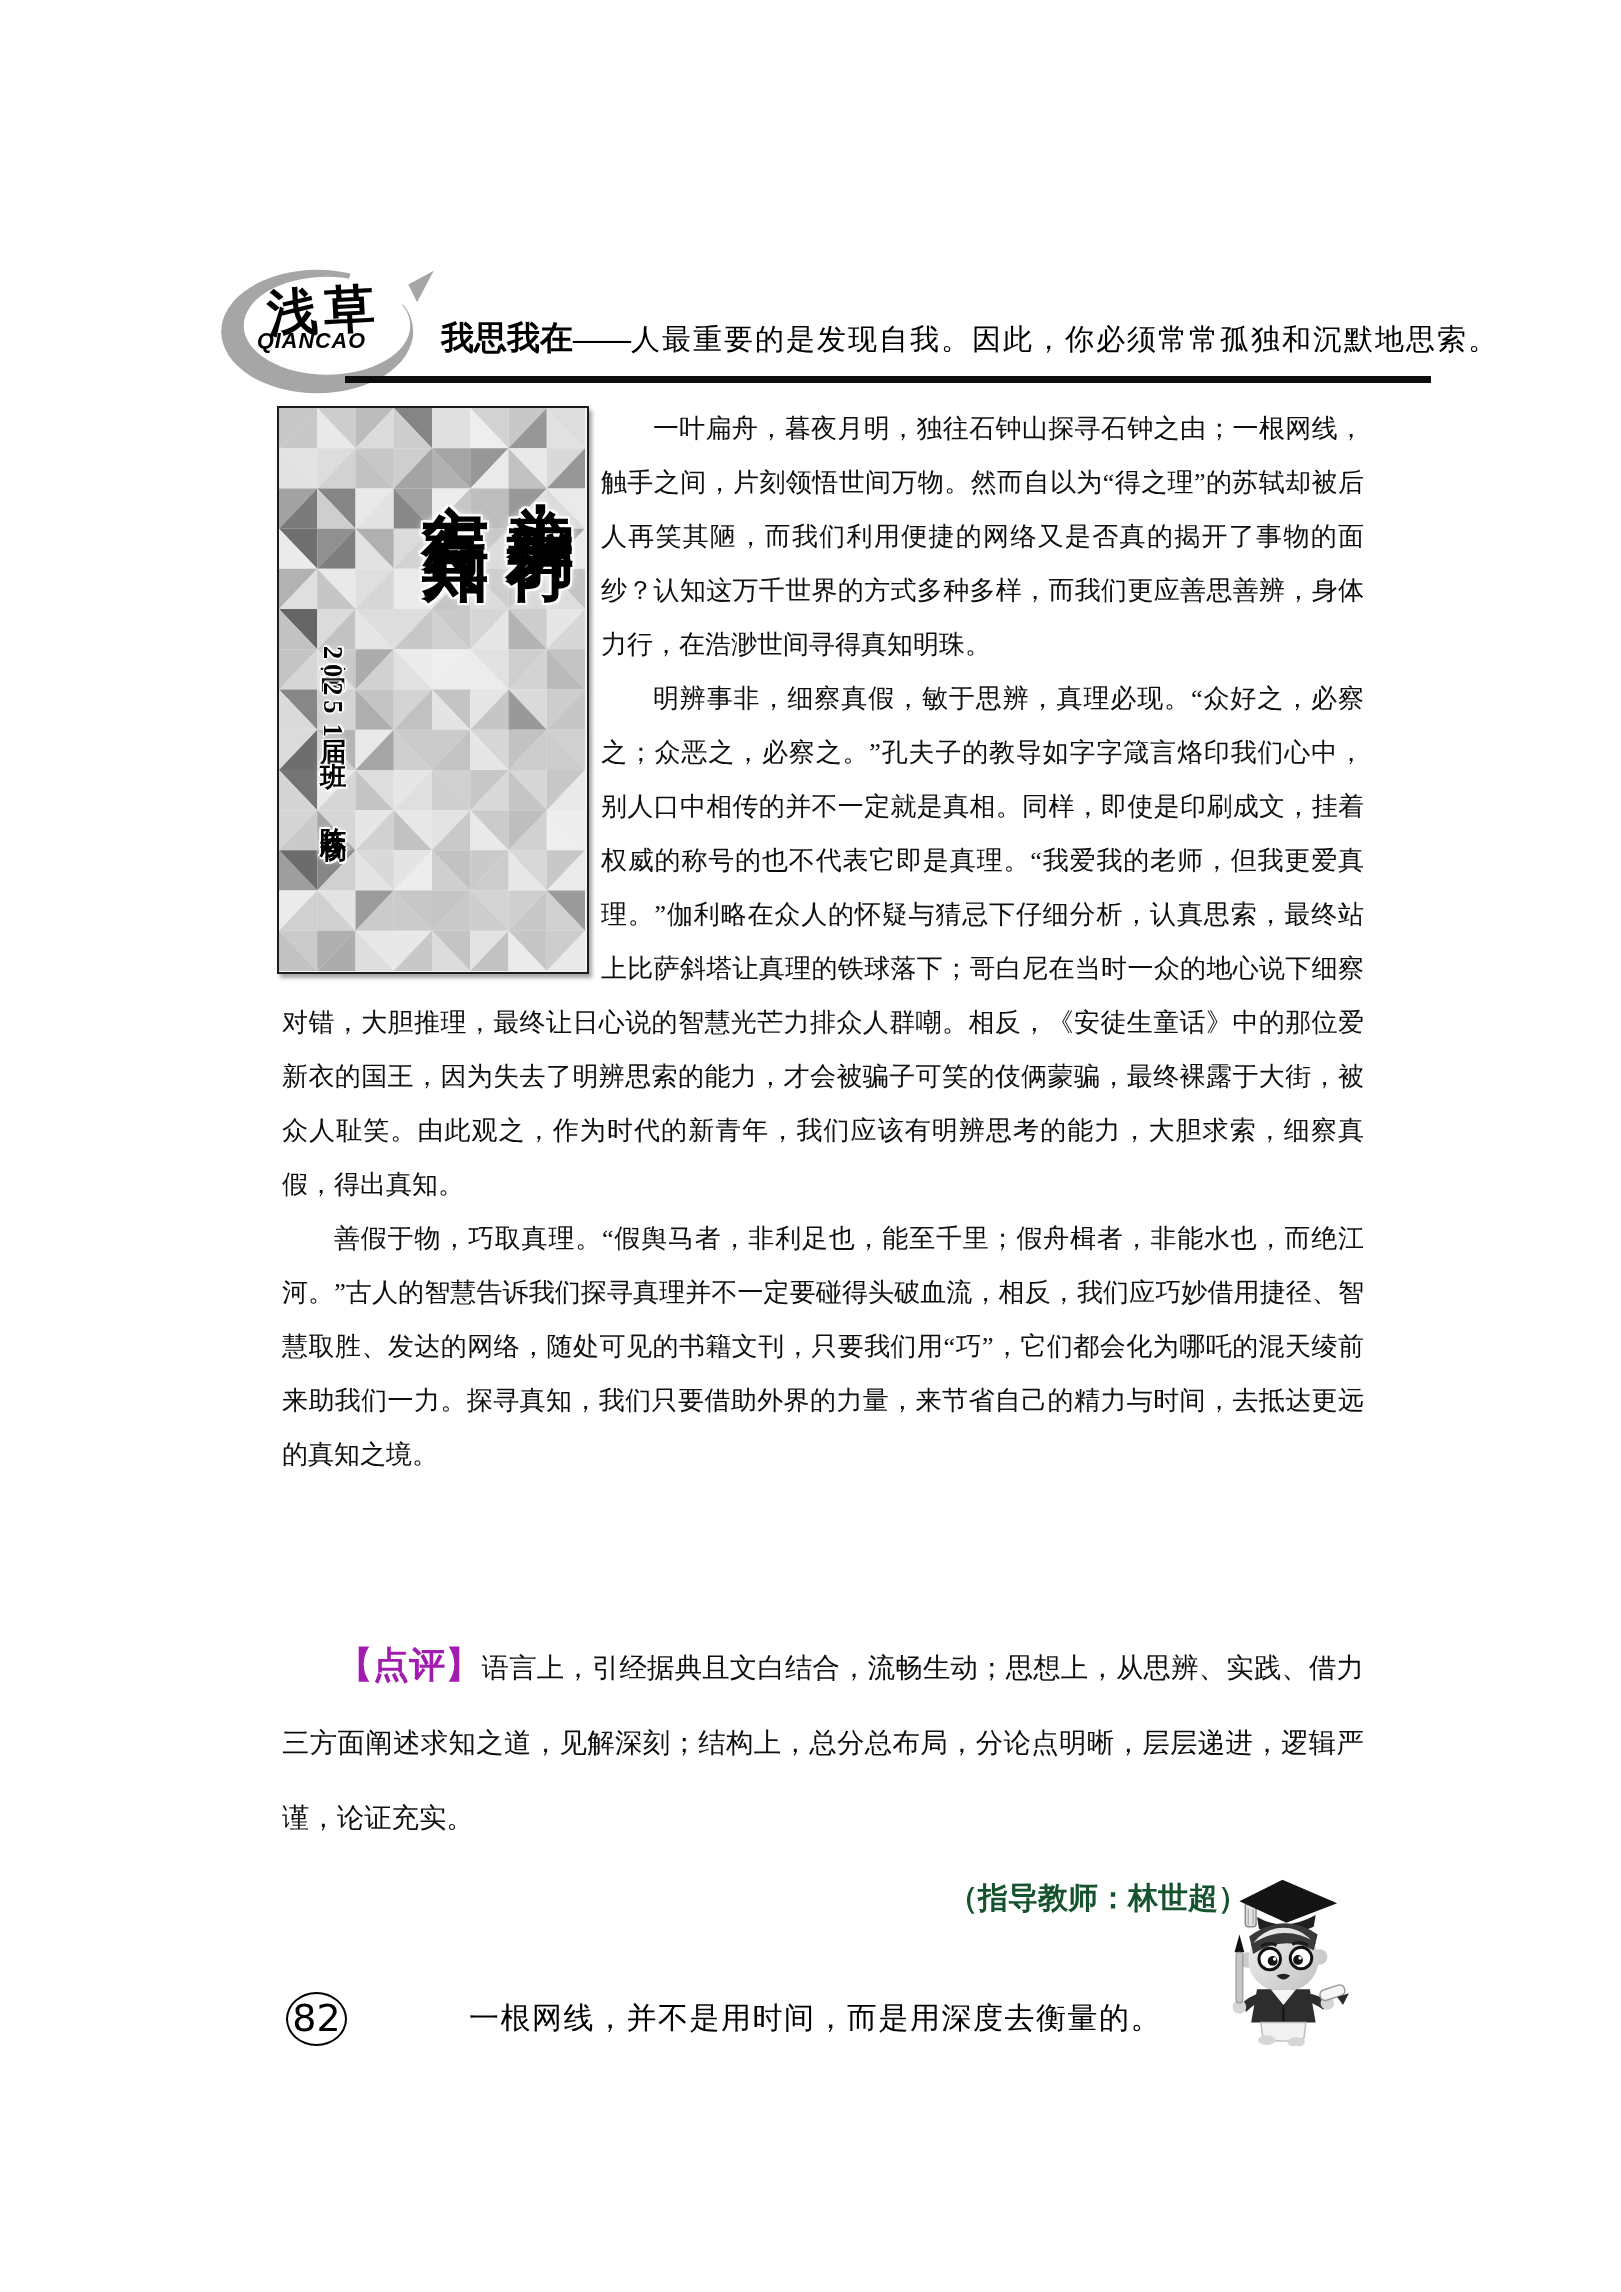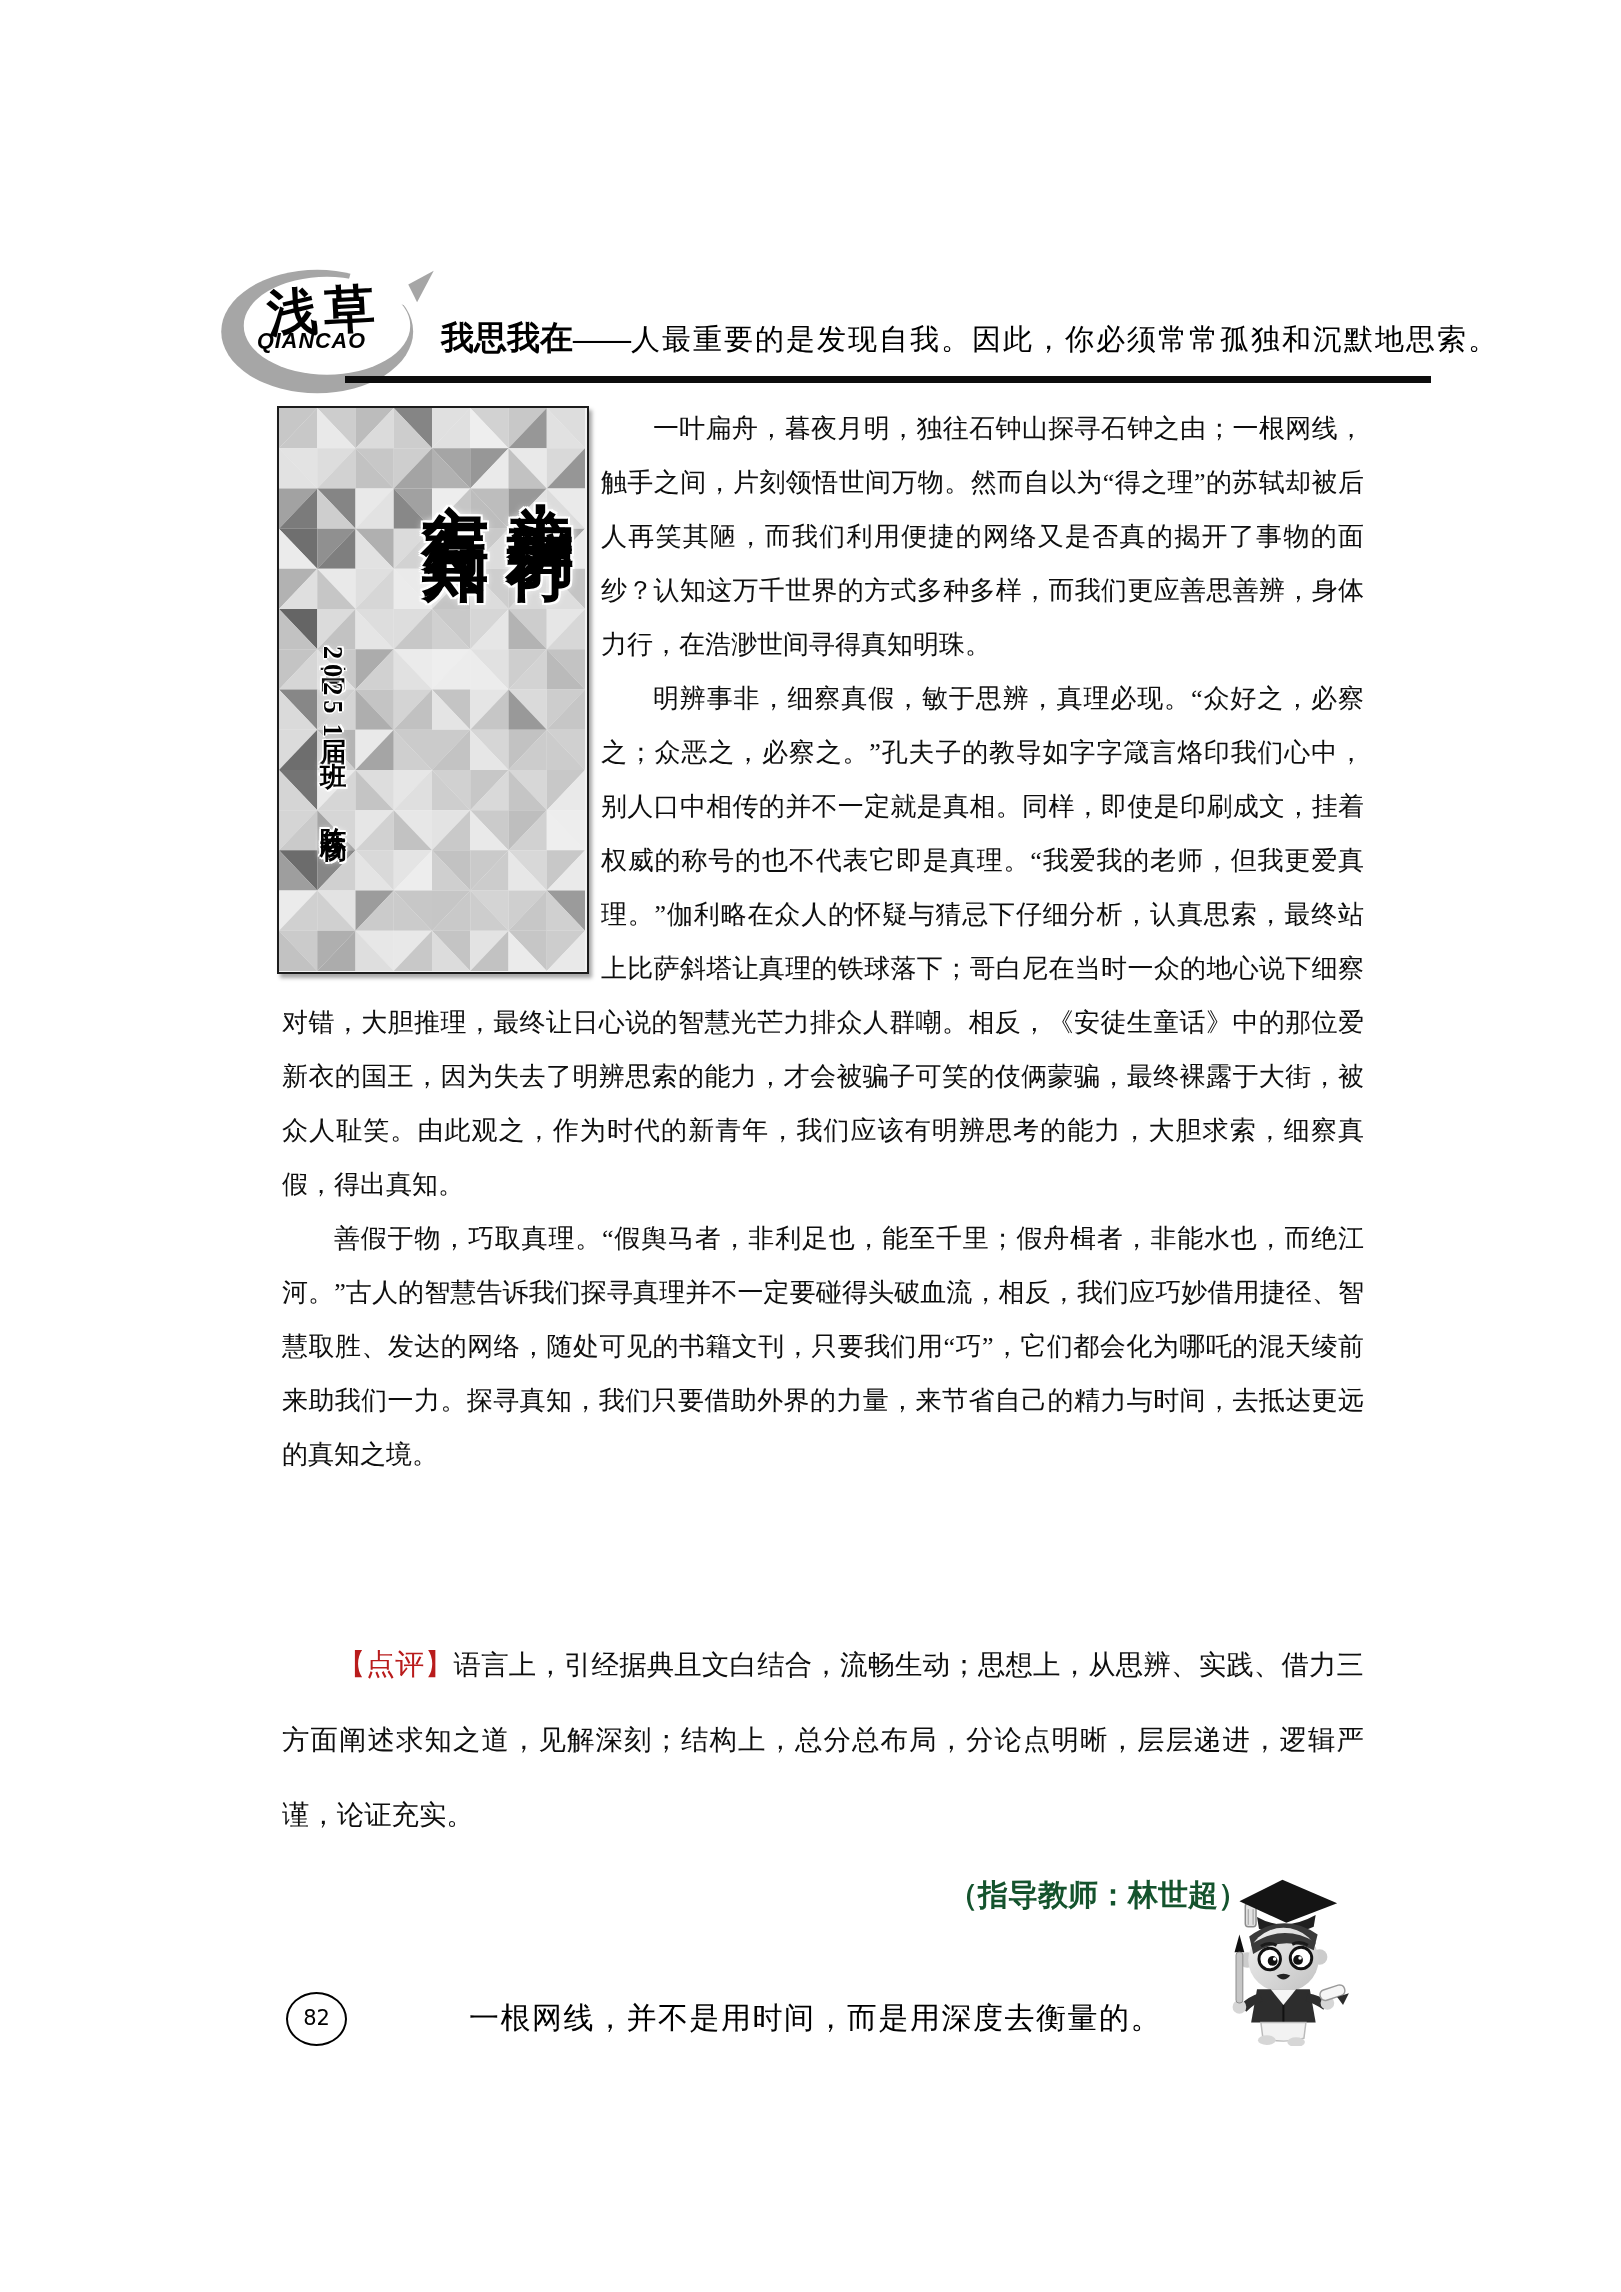--- a/index.html
+++ b/index.html
@@ -57,33 +57,33 @@
     font-size:26.5px; font-weight:700; color:#000; letter-spacing:4.9px; line-height:1.1;
     text-shadow:1.5px 0 0 #fff,-1.5px 0 0 #fff,0 1.5px 0 #fff,0 -1.5px 0 #fff,
                 1.5px 1.5px 0 #fff,-1.5px -1.5px 0 #fff,0 0 5.9px #fff;
   }
   .vattr .vauthor { margin-inline-start:47px; }
 
   
   .comment { position:absolute; left:282px; top:1627px; width:1082px; }
   .comment-body { font-size:27.4px; line-height:75px; text-align:justify; text-indent:2em; color:#0e0e0e; }
   .comment-label {
-    font-family:"Liberation Sans","DejaVu Sans",sans-serif; font-weight:400; font-size:29px; color:#b91c1c;
+    font-family:"Liberation Sans","DejaVu Sans",sans-serif; font-weight:700; font-size:36px; color:#a21caf;
   }
   .teacher {
     margin-top:21.6px; text-align:right; padding-right:116px;
     font-family:"Liberation Sans","DejaVu Sans",sans-serif;
     font-weight:700; font-size:30px; color:#14532d;
   }
 
   
   .pagenum {
     position:absolute; left:286px; top:1992px; width:61px; height:54px;
     border:2.9px solid #000; border-radius:50%;
-    text-align:center; line-height:49px; font-size:21px;
+    text-align:center; line-height:49px; font-size:38px;
     font-family:"DejaVu Sans","Liberation Sans",sans-serif; color:#000;
   }
   .foot-quote {
     position:absolute; left:469px; top:1998px; font-size:30px; letter-spacing:1.5px; color:#000;
     white-space:nowrap;
   }
   .mascot { position:absolute; left:1210px; top:1872px; width:139px; height:174px; }
 </style>
 </head>
 <body>

